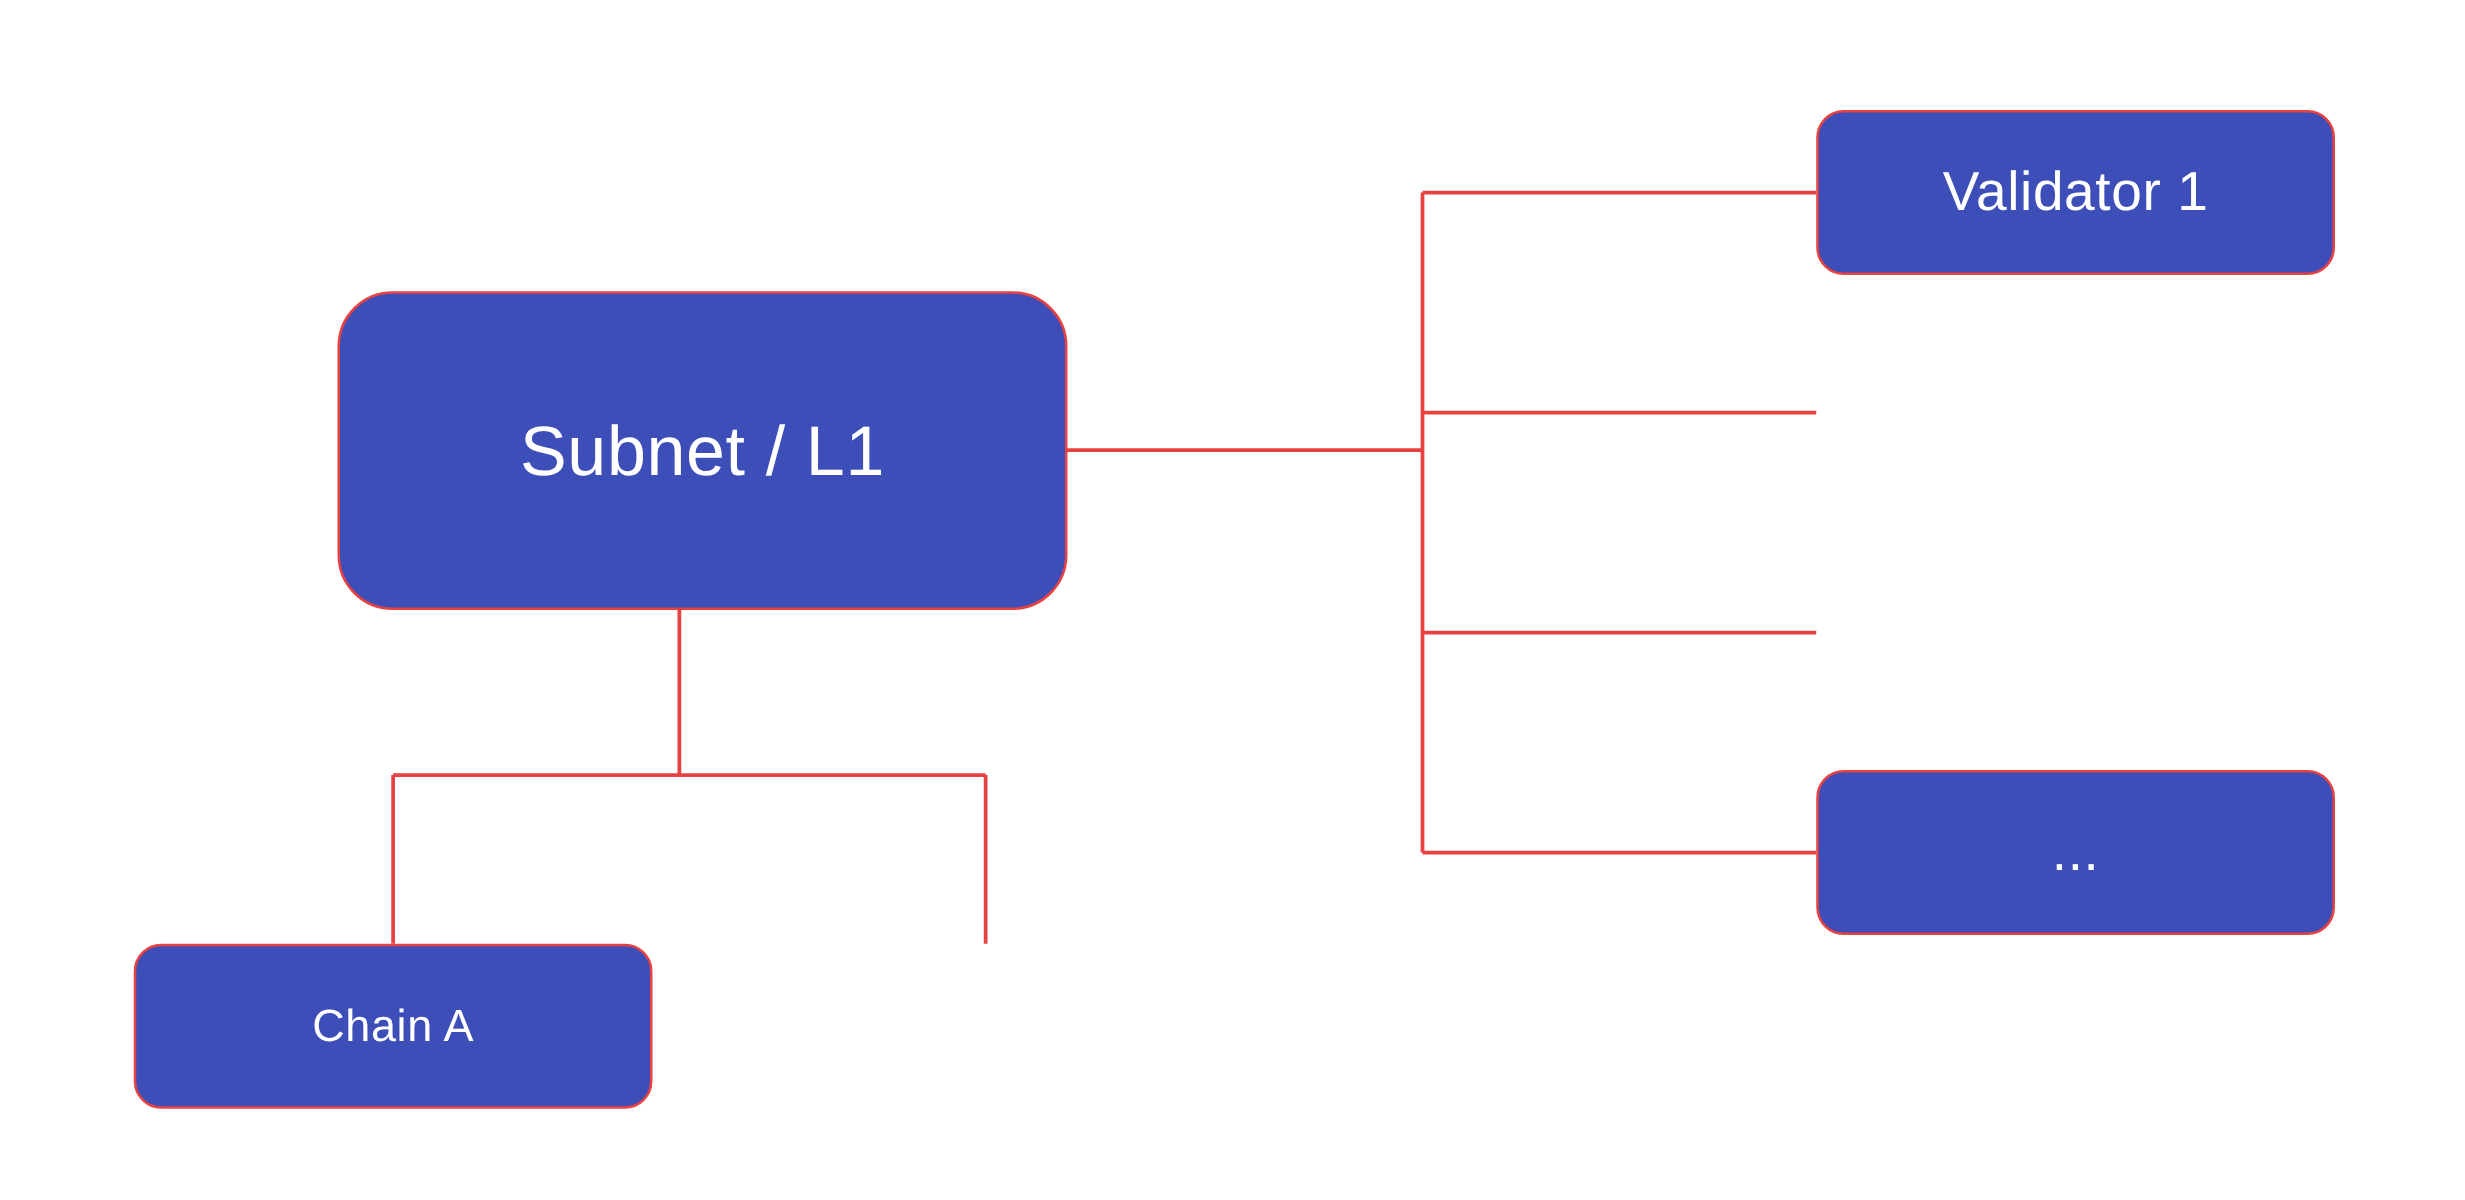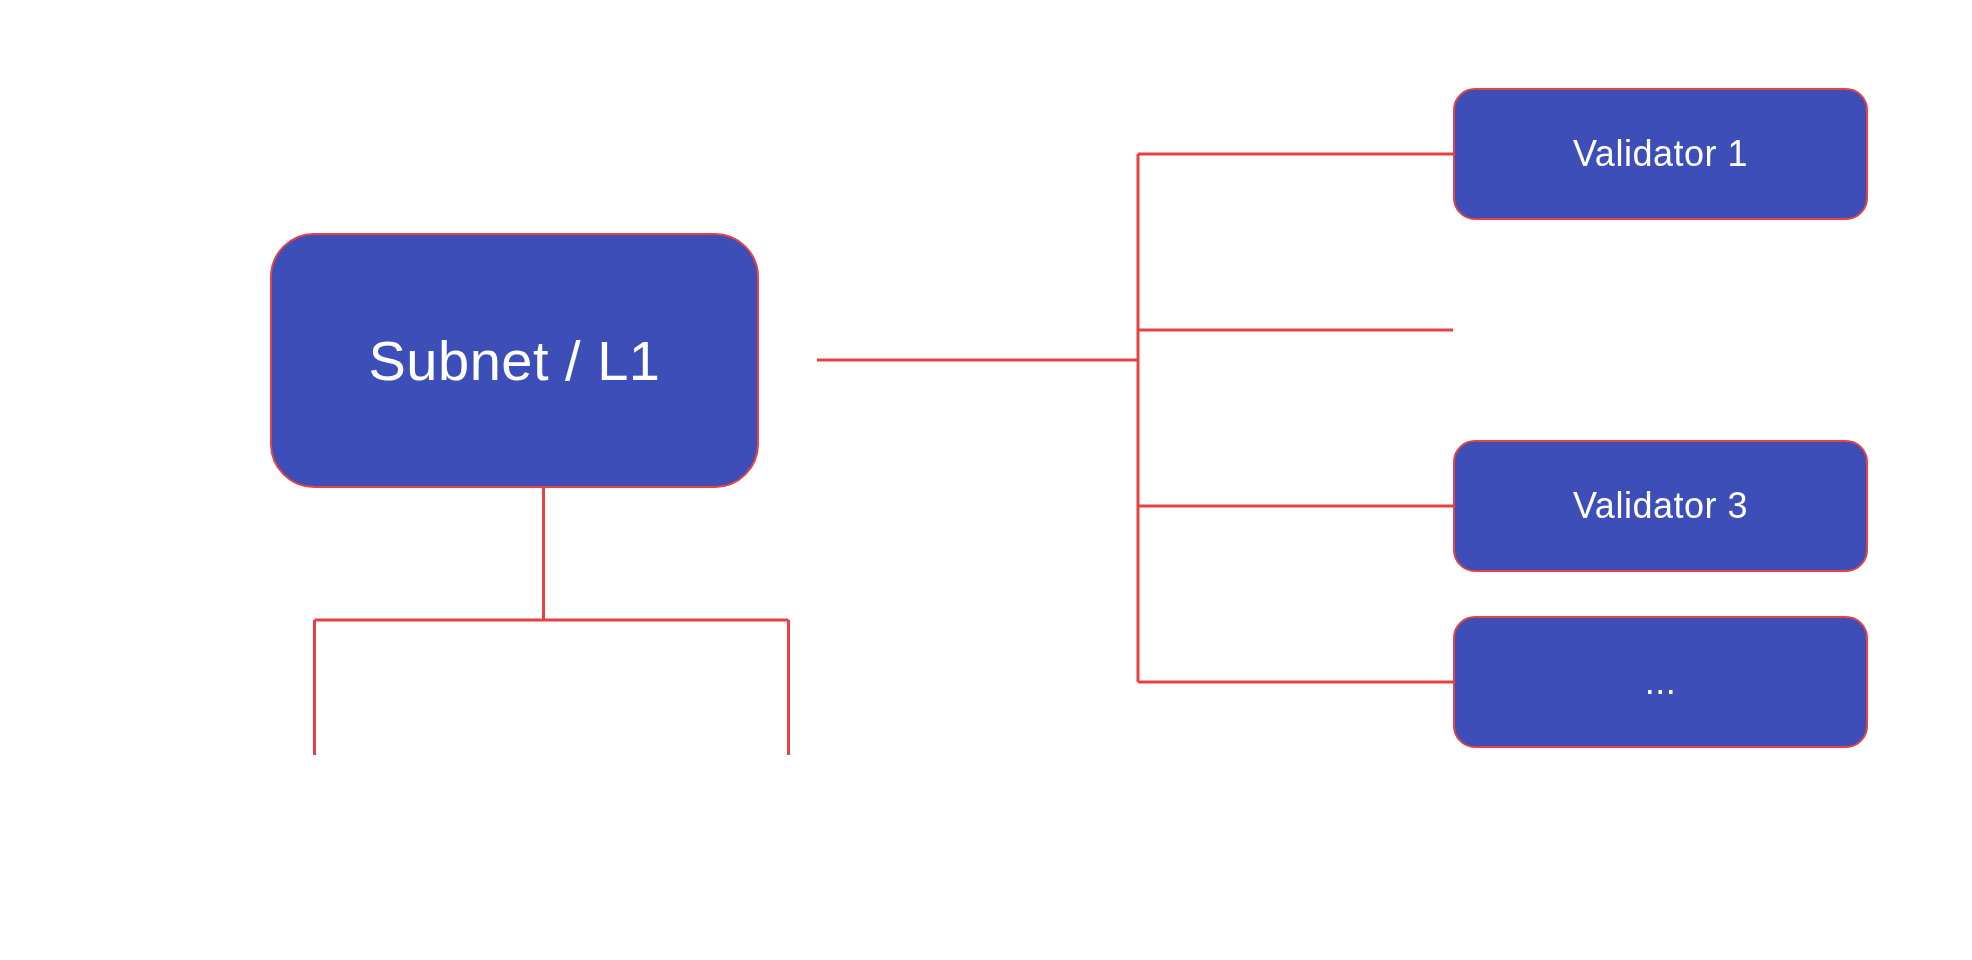--- a/index.html
+++ b/index.html
@@ -39,29 +39,29 @@
     color: var(--text);
     display: flex;
     align-items: center;
     justify-content: center;
     text-align: center;
     letter-spacing: 0.5px;
     font-weight: 400;
   }
   .node-subnet {
     left: 270px; top: 233px;
-    width: 489px; height: 255px;
+    width: 584px; height: 255px;
     border-radius: 44px;
     font-size: 56px;
   }
   .node-validator {
     left: 1453px;
     width: 415px; height: 132px;
     border-radius: 22px;
-    font-size: 36px;
+    font-size: 44px;
   }
   .node-validator-1 { top: 88px; }
   .node-validator-2 { top: 264px; }
   .node-validator-3 { top: 440px; }
   .node-validator-4 { top: 616px; }
   .node-chain {
     top: 755px;
     width: 415px; height: 132px;
     border-radius: 22px;
     font-size: 36px;
@@ -90,23 +90,23 @@
 
   <div class="node node-subnet">
     <span>Subnet / L1</span>
   </div>
 
   <div class="node node-validator node-validator-1">
     <span>Validator 1</span>
   </div>
 
 
-  <div class="node node-validator node-validator-3">
-    <span>Validator 3</span>
-  </div>
 
   <div class="node node-validator node-validator-4">
     <span>...</span>
   </div>
 
+  <div class="node node-chain node-chain-a">
+    <span>Chain A</span>
+  </div>
 
 
 </div>
 
 </body></html>

